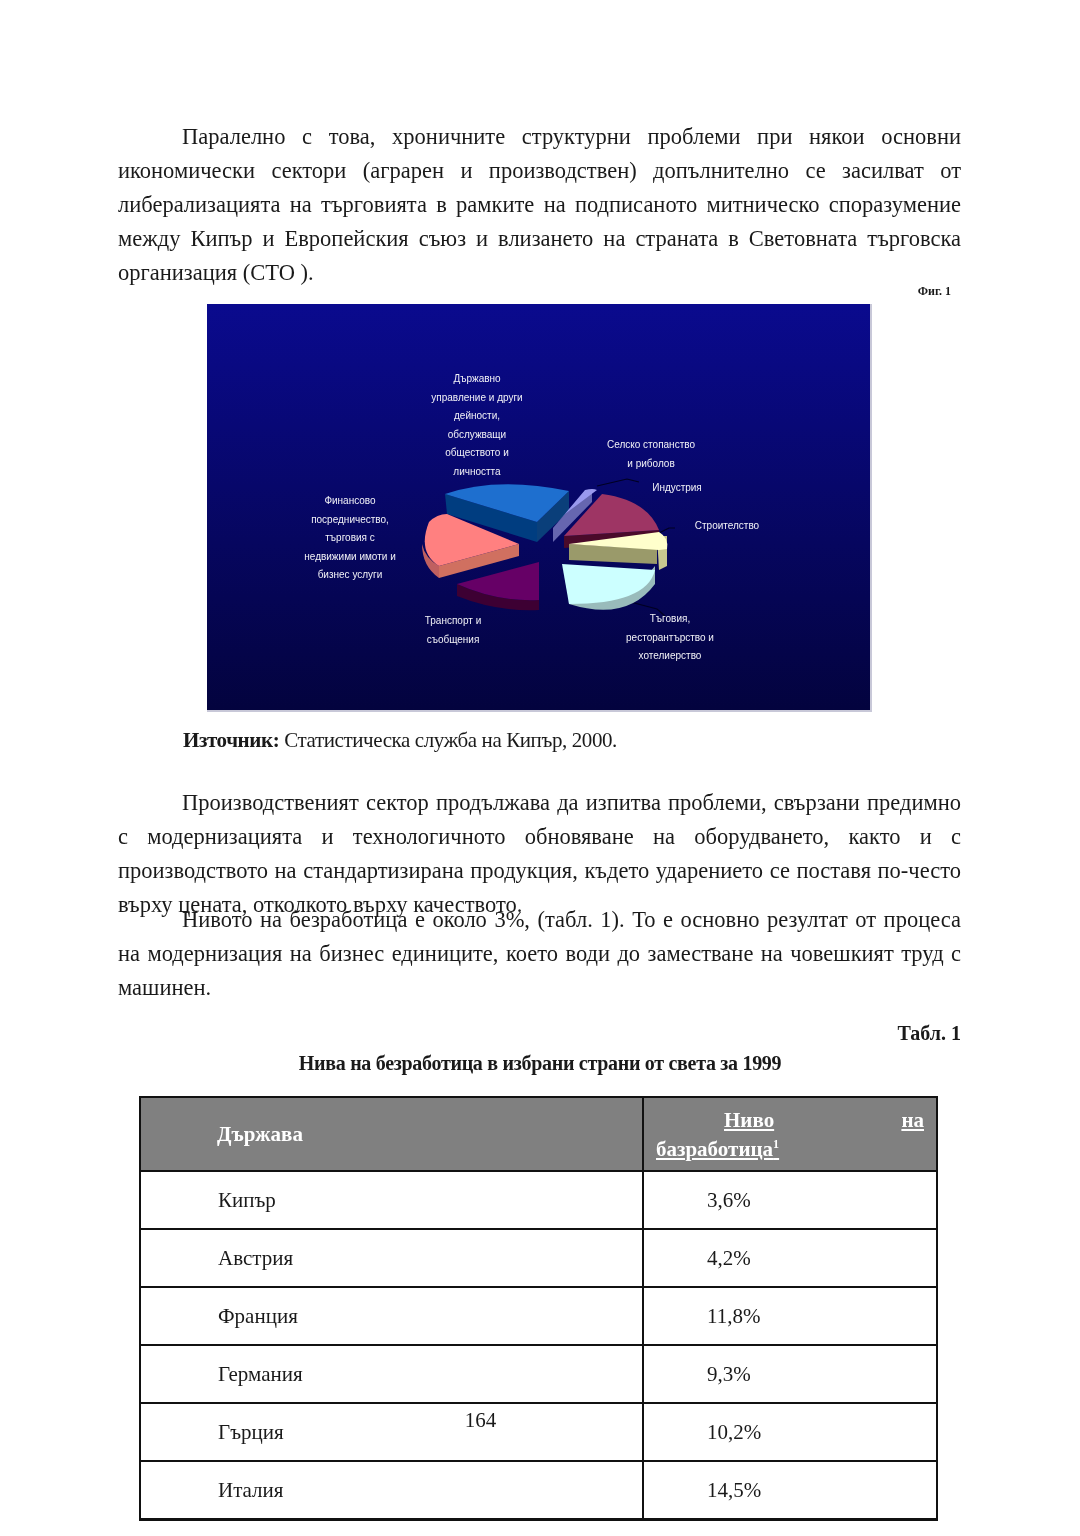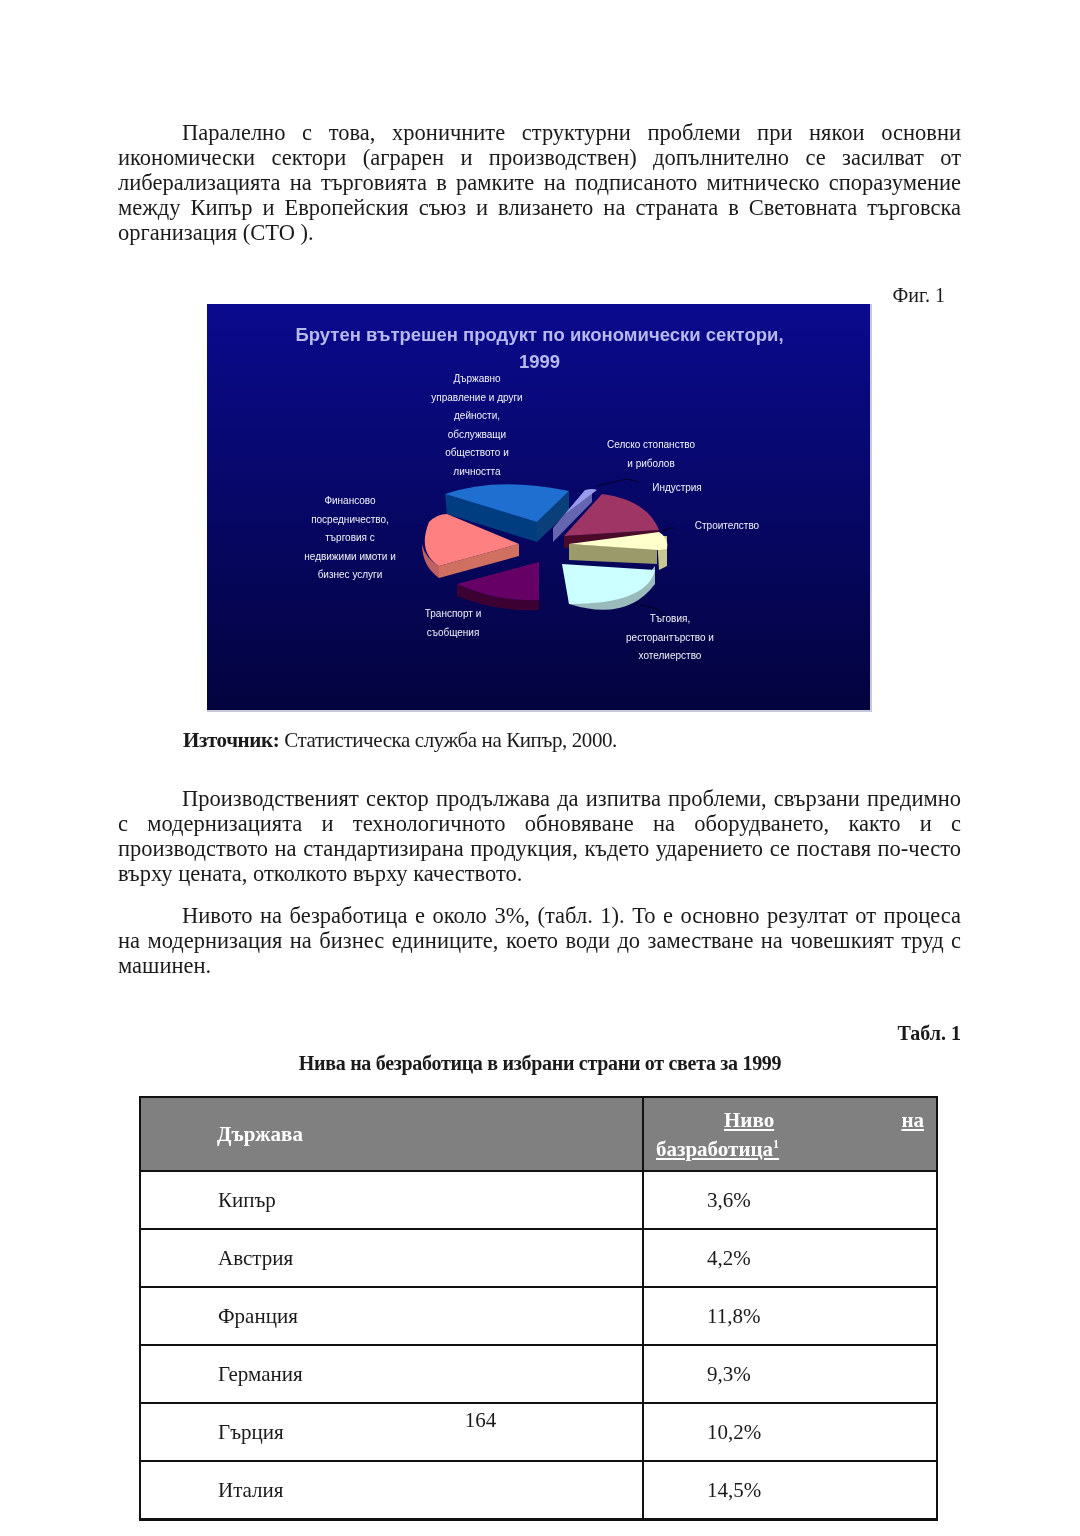--- a/index.html
+++ b/index.html
@@ -1,21 +1,21 @@
 <!DOCTYPE html>
 <html><head>
 <meta charset="utf-8">
 <style>
   html, body { margin: 0; padding: 0; background: #ffffff; }
   body { width: 1080px; height: 1536px; position: relative; overflow: hidden;
          font-family: "Liberation Serif", "DejaVu Serif", serif; color: #1a1a1a; }
-  .para { position: absolute; left: 118px; width: 843px; font-size: 22.5px; line-height: 25px;
+  .para { position: absolute; left: 118px; width: 843px; font-size: 22.5px; line-height: 34px;
           text-align: justify; text-align-last: left; margin: 0; }
   .para .indent { display: inline-block; width: 64px; }
-  .fig-label { position: absolute; right: 135px; top: 284px; font-weight: normal; font-size: 20px; }
+  .fig-label { position: absolute; right: 129px; top: 284px; font-weight: bold; font-size: 12px; }
   .chart { position: absolute; left: 207px; top: 304px; width: 665px; height: 408px;
            background: linear-gradient(180deg, #0a0a8e 0%, #07076a 45%, #03033e 100%);
            border-right: 2px solid #c8c8d8; border-bottom: 2px solid #c8c8d8; box-sizing: border-box; }
   .chart-title { position: absolute; left: 0; width: 665px; top: 17px; text-align: center;
                  font-family: "Liberation Sans", "DejaVu Sans", sans-serif; font-weight: bold;
                  font-size: 18.5px; line-height: 27px; color: #b7b9ec; }
   .clabel { position: absolute; font-family: "Liberation Sans", "DejaVu Sans", sans-serif;
             font-size: 10px; line-height: 18.6px; color: #f1f1f6; text-align: center; white-space: pre-line; }
   .chart svg { position: absolute; left: 0; top: 0; }
   .source { position: absolute; left: 183px; top: 728px; font-size: 21px; letter-spacing: -0.4px; }
@@ -41,24 +41,20 @@
   .page-num { position: absolute; left: 0; width: 961px; top: 1408px; text-align: center; font-size: 21px; }
 </style>
 </head>
 <body>
 
 <p class="para" style="top:120px;"><span class="indent"></span><span>Паралелно с това, хроничните структурни проблеми при някои основни икономически сектори (аграрен и производствен) допълнително се засилват от либерализацията на търговията в рамките на подписаното митническо споразумение между Кипър и Европейския съюз и влизането на страната в Световната търговска организация (СТО ).</span></p>
 
 <div class="fig-label">Фиг. 1</div>
 
 <div class="chart">
-  <div class="chart-title">
-    <div>Брутен вътрешен продукт по икономически сектори,</div>
-    <div>1999</div>
-  </div>
 
   <svg width="665" height="408" viewBox="0 0 665 408">
 
     <g stroke="#000022" stroke-width="1.2" fill="none">
       <path d="M390 182 L420 175 L432 178"></path>
       <path d="M450 230 L462 224 L468 224"></path>
       <path d="M412 295 L450 305 L458 312"></path>
     </g>
 
     <g>
@@ -106,21 +102,21 @@
 обслужващи
 обществото и
 личността</div>
   <div class="clabel" style="left:374px; top:132px; width:140px;">Селско стопанство
 и риболов</div>
   <div class="clabel" style="left:430px; top:175px; width:80px;">Индустрия</div>
   <div class="clabel" style="left:472px; top:213px; width:96px;">Строителство</div>
   <div class="clabel" style="left:398px; top:306px; width:130px;">Тъговия,
 ресторантърство и
 хотелиерство</div>
-  <div class="clabel" style="left:196px; top:301px; width:100px;">Транспорт и
+  <div class="clabel" style="left:196px; top:308px; width:100px;">Транспорт и
 съобщения</div>
   <div class="clabel" style="left:78px; top:188px; width:130px;">Финансово
 посредничество,
 търговия с
 недвижими имоти и
 бизнес услуги</div>
 </div>
 
 <div class="source"><b>Източник:</b><span> Статистическа служба на Кипър, 2000.</span></div>
 

